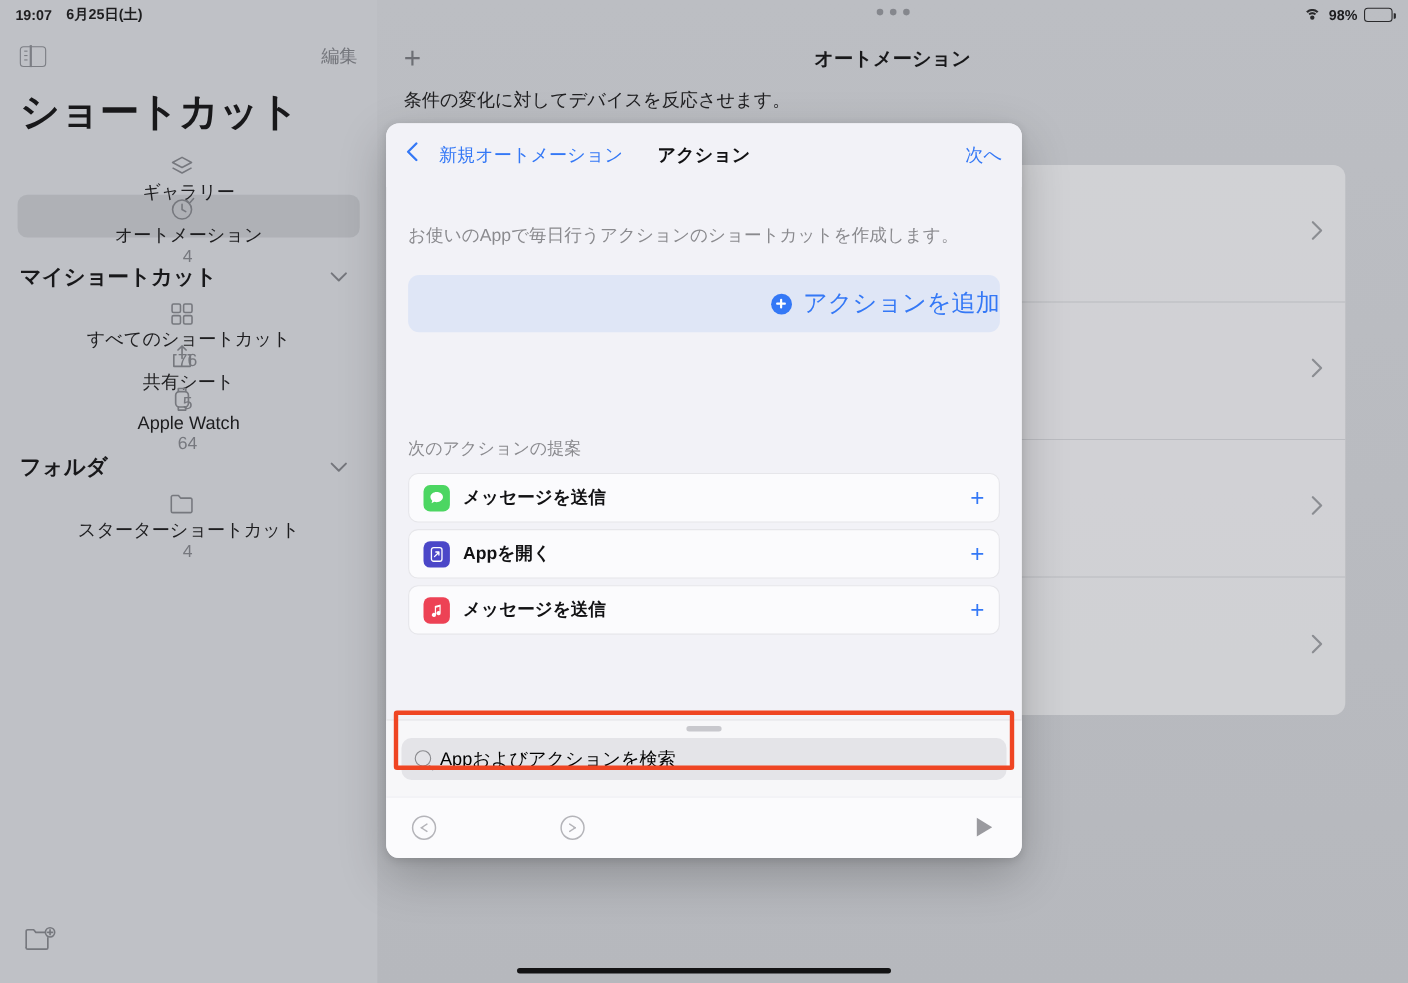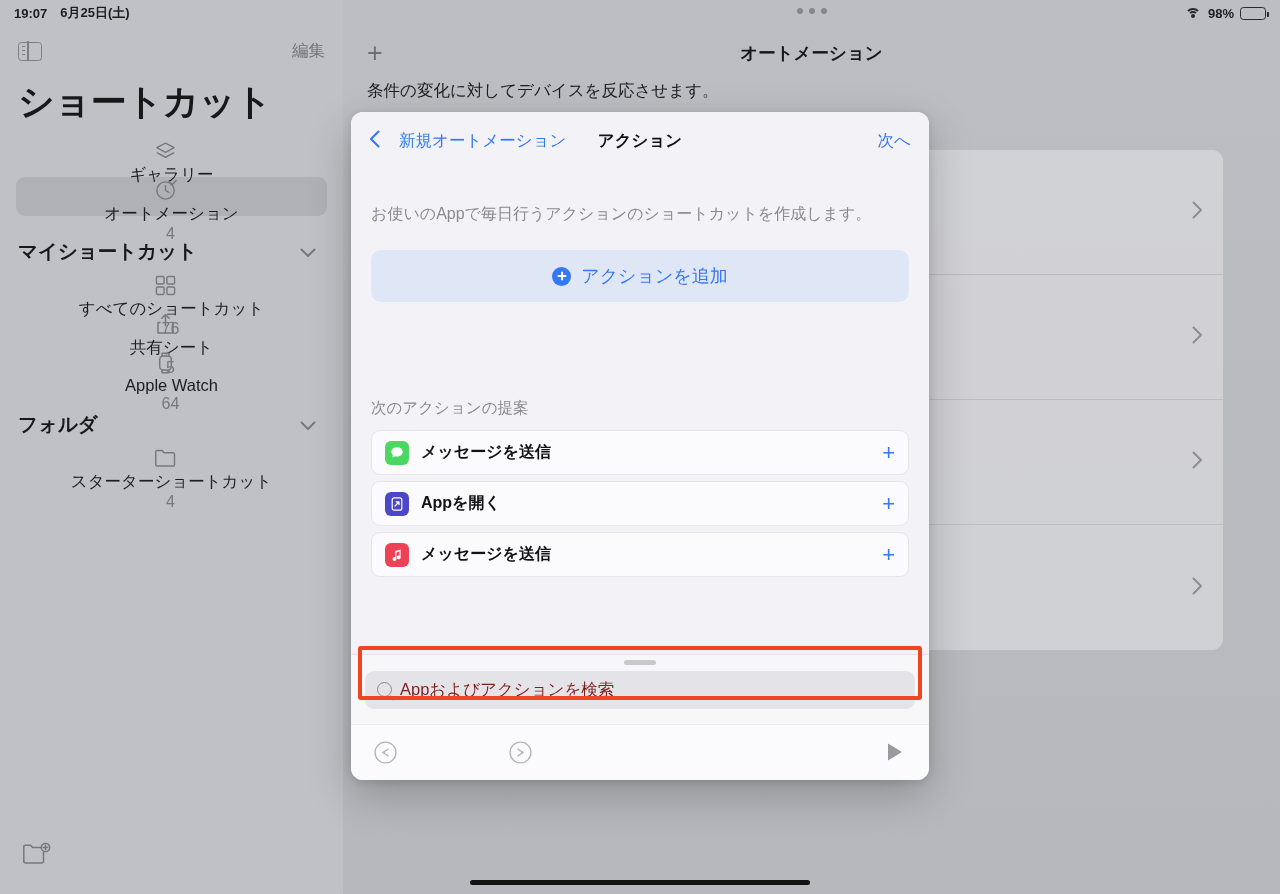--- a/index.html
+++ b/index.html
@@ -170,22 +170,22 @@
   }
   #modal-body {
     flex: 1; padding: 0 20px; overflow: hidden; position: relative;
   }
   #modal-desc {
     font-size: 16px; color: #8a8a8e; margin-top: 34px;
   }
   #add-action-button {
     margin-top: 25px; height: 52px; border-radius: 10px;
     background: #dfe6f6;
-    display: flex; align-items: center; justify-content: center; gap: 10px;
-    font-size: 18px; color: #3478f6; font-weight: 400;
+    display: flex; align-items: center; justify-content: flex-end; gap: 10px;
+    font-size: 22px; color: #3478f6; font-weight: 400;
   }
   .plus-circle {
     width: 19px; height: 19px; border-radius: 50%; background: #3478f6;
     position: relative; flex: none;
   }
   .plus-circle::before, .plus-circle::after {
     content: ""; position: absolute; background: #fff; border-radius: 1px;
     left: 50%; top: 50%;
   }
   .plus-circle::before { width: 9px; height: 1.8px; transform: translate(-50%,-50%); }
@@ -226,21 +226,21 @@
   }
   .search-icon {
     width: 15px; height: 15px; border: 1.6px solid #8a8a8e; border-radius: 50%;
     position: relative; flex: none;
   }
   .search-icon::after {
     content: ""; position: absolute; right: -4px; bottom: -3px;
     width: 6px; height: 1.7px; background: #8a8a8e; border-radius: 1px;
     transform: rotate(45deg);
   }
-  #search-placeholder { font-size: 16.5px; color: #7f1d1d; }
+  #search-placeholder { font-size: 16.5px; color: #000000; }
   #search-highlight {
     position: absolute; left: 7px; top: -9px; right: 7px; height: 54px;
     border: 4px solid #ef4523; border-radius: 3px;
     pointer-events: none;
   }
 
   #modal-toolbar {
     flex: none; height: 56px; background: #fbfbfd;
     border-top: 1px solid #ececf0;
     display: flex; align-items: center; padding: 0 22px;

